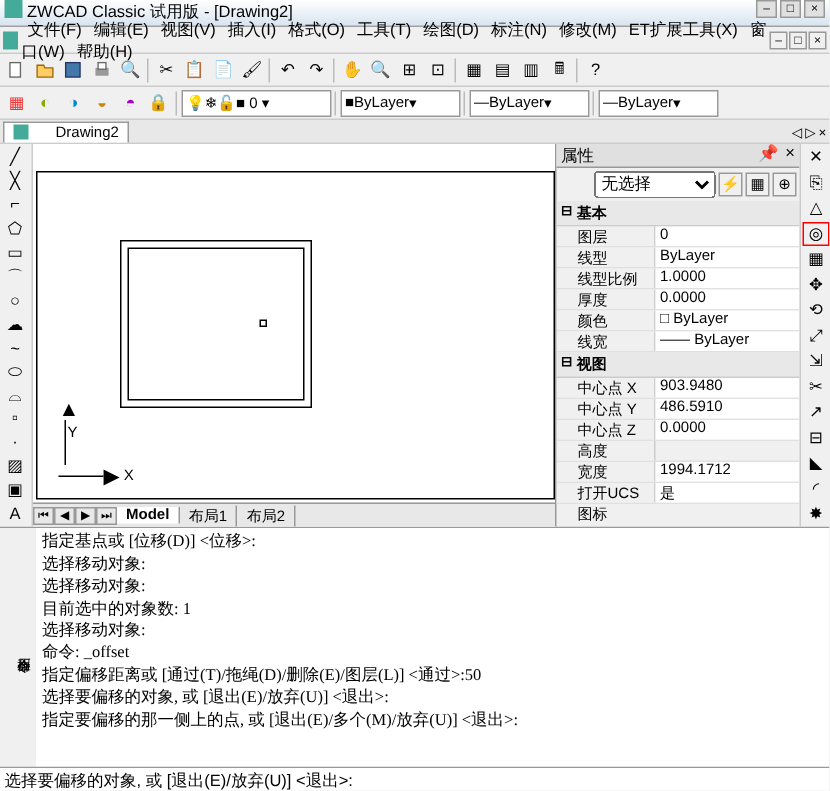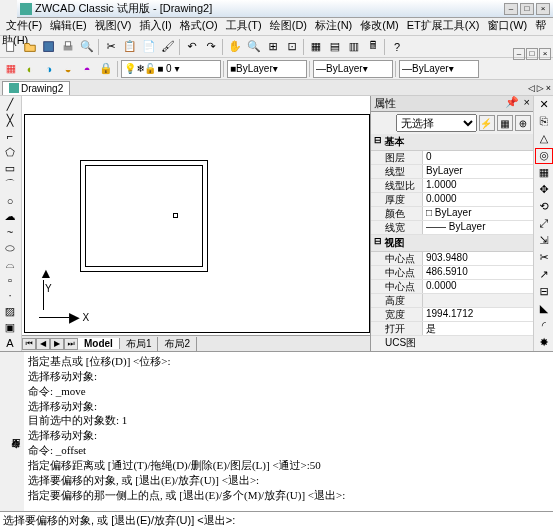--- a/index.html
+++ b/index.html
@@ -1,55 +1,55 @@
 <!DOCTYPE html>
 <html><head>
 <meta charset="utf-8">
 <style>
 * { margin:0; padding:0; box-sizing:border-box; }
 body { font-family:"Microsoft YaHei","SimSun",sans-serif; font-size:11px; background:#f0f0f0; width:553px; height:527px; overflow:hidden; position:relative; }
-.titlebar { height:18px; background:linear-gradient(#fff,#d8e4f0); display:flex; align-items:center; padding:0 3px; border-bottom:1px solid #a0a0a0;margin-left:17px; }
+.titlebar { height:18px; background:linear-gradient(#fff,#d8e4f0); display:flex; align-items:flex-start; padding:0 3px; border-bottom:1px solid #a0a0a0; }
 .app-icon { width:12px; height:12px; background:#4a9; margin-right:3px; }
 .title { flex:1; font-size:11px; }
 .win-btns { display:flex; gap:2px; }
 .win-btn { width:14px; height:12px; background:#e0e0e0; border:1px solid #999; font-size:8px; text-align:center; line-height:10px; cursor:pointer; }
-.menubar { height:18px; background:#f0f0f0; display:flex; align-items:center; padding:0 2px; border-bottom:1px solid #ccc;flex-direction:column; }
+.menubar { height:18px; background:#f0f0f0; display:flex; align-items:center; padding:0 2px; border-bottom:1px solid #ccc; }
 .menu-item { padding:0 4px; cursor:pointer; font-size:11px; }
 .win-ctrl { margin-left:auto; display:flex; gap:1px; }
 .win-ctrl span { width:12px; height:12px; border:1px solid #999; font-size:8px; text-align:center; cursor:pointer; }
 .toolbar { height:22px; background:#f0f0f0; display:flex; align-items:center; padding:0 2px; border-bottom:1px solid #ccc; gap:1px; }
 .tb-btn { width:18px; height:18px; border:1px solid transparent; display:flex; align-items:center; justify-content:center; cursor:pointer; }
 .tb-sep { width:2px; height:16px; border-left:1px solid #bbb; margin:0 1px; }
 .layer-combo { height:18px; border:1px solid #999; background:#fff; padding:0 2px; font-size:10px; display:flex; align-items:center; }
 .main { display:flex; height:255px; }
 .left-tools { width:22px; background:#f0f0f0; border-right:1px solid #ccc; display:flex; flex-direction:column; gap:1px; padding:1px; }
 .lt-btn { width:18px; height:16px; border:1px solid transparent; cursor:pointer; display:flex; align-items:center; justify-content:center; }
 .draw-area { flex:1; background:#fff; position:relative; }
-.doc-tab { position:absolute; top:0; left:5px; background:#fff; border:1px solid #999; border-bottom:none; padding:1px 6px; font-size:10px; display:flex; align-items:center; gap:2px; }
+.doc-tab { position:absolute; top:0; left:5px; background:#fff; border:1px solid #999; border-bottom:none; padding:1px 6px; font-size:10px; display:flex; align-items:center; gap:18px; }
 .canvas { position:absolute; top:18px; left:2px; right:0; bottom:18px; background:#fff; border:1px solid #000; }
 .rect1 { position:absolute; left:55px; top:45px; width:128px; height:112px; border:1px solid #000; }
 .rect2 { position:absolute; left:60px; top:50px; width:118px; height:102px; border:1px solid #000; }
 .handle { position:absolute; left:148px; top:98px; width:5px; height:5px; border:1px solid #000; }
 .ucs { position:absolute; left:14px; bottom:8px; font-size:10px; }
 .ucs .y { position:absolute; bottom:30px; left:6px; }
 .ucs .arrow { font-size:14px; line-height:1; }
 .model-tabs { position:absolute; bottom:0; left:0; right:0; height:16px; background:#e8e8e8; display:flex; align-items:center; font-size:10px; border-top:1px solid #999; }
 .mt-btn { width:14px; height:12px; border:1px solid #999; text-align:center; font-size:8px; cursor:pointer; }
 .mt-tab { padding:0 6px; border-right:1px solid #999; cursor:pointer; }
 .mt-tab.active { background:#fff; font-weight:bold; }
 .props { width:163px; background:#f0f0f0; border-left:1px solid #999; display:flex; flex-direction:column; }
 .props-hdr { height:16px; display:flex; align-items:flex-start; padding:0 3px; background:#e0e0e0; border-bottom:1px solid #999; }
 .props-sel { height:22px; display:flex; align-items:center; padding:2px; gap:2px;margin-left:23px; }
 .props-sel select { flex:1; height:18px; font-size:11px; }
 .sel-icon { width:16px; height:16px; border:1px solid #999; display:flex; align-items:center; justify-content:center; cursor:pointer; font-size:10px; }
 .prop-grid { flex:1; overflow:auto; font-size:10px; }
 .prop-cat { background:#e8e8e8; padding:1px 3px; font-weight:bold; border-bottom:1px solid #ccc; display:flex; }
 .prop-cat::before { content:"⊟"; margin-right:3px; font-size:9px; }
 .prop-row { display:flex; border-bottom:1px solid #e0e0e0; height:14px; }
-.prop-key { width:52px; padding:0 3px 0 14px; background:#f0f0f0; border-right:1px solid #ccc; }
+.prop-key { width:66px; padding:0 3px 0 14px; background:#f0f0f0; border-right:1px solid #ccc; }
 .prop-val { flex:1; padding:0 3px; background:#fff; }
 .right-tools { width:20px; background:#f0f0f0; border-left:1px solid #ccc; display:flex; flex-direction:column; gap:1px; padding:1px; }
 .right-tools .lt-btn.hl { border:1px solid red; }
 .cmd-area { height:160px; border-top:1px solid #999; display:flex; }
 .cmd-left { width:24px; background:#f0f0f0; font-size:9px; writing-mode:vertical-rl; text-align:center; padding:2px; }
 .cmd-text { flex:1; background:#fff; font-size:11px; padding:2px 4px; overflow:auto; font-family:"SimSun"; line-height:1.35; }
 .cmd-input { height:18px; border-top:1px solid #999; display:flex; align-items:center; background:#fff; padding:0 3px; font-size:11px; }
 .icon-svg { width:14px; height:14px; }
 .tab-ctrl { display:flex; align-items:center; margin-left:auto; gap:2px; font-size:9px; }
 .doc-nav { height:16px; background:#e8e8e8; display:flex; align-items:center; padding:0 2px; border-bottom:1px solid #ccc; }
@@ -278,21 +278,20 @@
     <div class="lt-btn">◜</div>
     <div class="lt-btn">✸</div>
   </div>
 </div>
 
 <div class="cmd-area">
   <div class="cmd-left">命令历程</div>
   <div class="cmd-text" id="cmdtext">
       <div>指定基点或 [位移(D)] &lt;位移&gt;:</div>
       <div>选择移动对象:</div>
-      <div>命令: _move</div>
       <div>选择移动对象:</div>
       <div>目前选中的对象数: 1</div>
       <div>选择移动对象:</div>
       <div>命令: _offset</div>
       <div>指定偏移距离或 [通过(T)/拖绳(D)/删除(E)/图层(L)] &lt;通过&gt;:50</div>
       <div>选择要偏移的对象, 或 [退出(E)/放弃(U)] &lt;退出&gt;:</div>
       <div>指定要偏移的那一侧上的点, 或 [退出(E)/多个(M)/放弃(U)] &lt;退出&gt;:</div>
     </div>
 </div>
 <div class="cmd-input">

